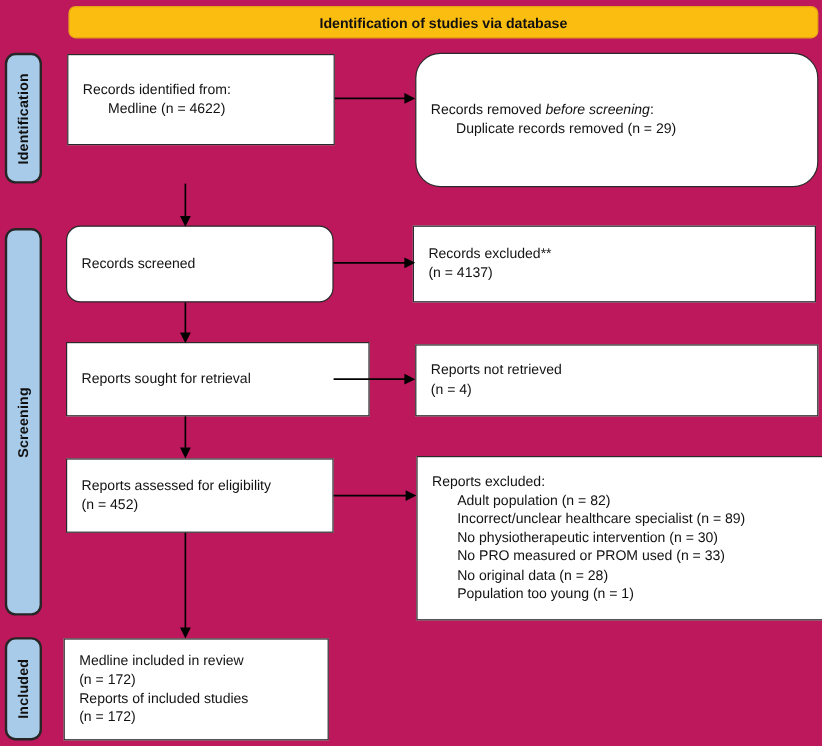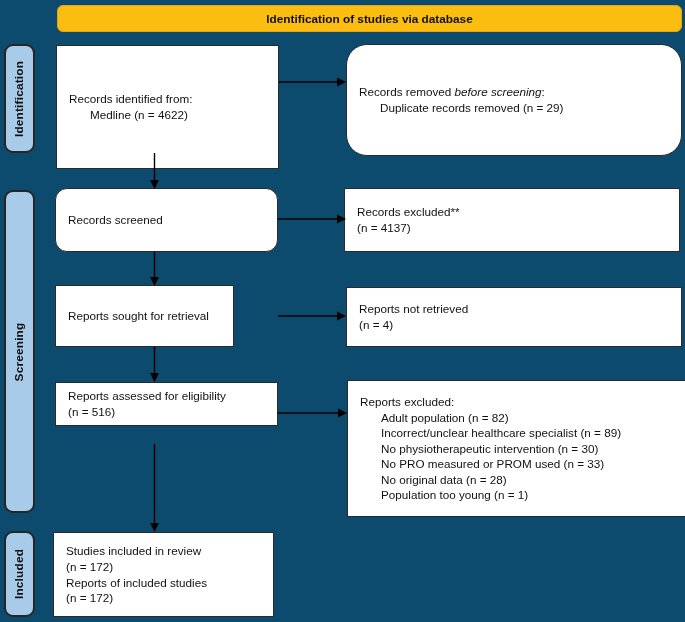--- a/index.html
+++ b/index.html
@@ -1,20 +1,20 @@
 <!DOCTYPE html>
 <html><head>
 <meta charset="utf-8">
 <style>
   html, body { margin: 0; padding: 0; background: #ffffff; }
   .stage {
     position: relative;
     width: 685px;
     height: 622px;
-    background: #0c4a6e;
+    background: #be185d;
     font-family: "Liberation Sans", "DejaVu Sans", sans-serif;
     color: #111111;
     overflow: hidden;
   }
   .banner {
     position: absolute;
     left: 57px; top: 5px; width: 625px; height: 27px;
     background: #FCBD11;
     border: 1px solid #e5a413;
     border-radius: 6px;
@@ -75,65 +75,65 @@
   <div class="side-label" style="top:44px; height:109px;">
     <span class="vtext">Identification</span>
   </div>
   <div class="side-label" style="top:190px; height:323px;">
     <span class="vtext">Screening</span>
   </div>
   <div class="side-label" style="top:531px; height:86px;">
     <span class="vtext">Included</span>
   </div>
 
-  <div class="box" style="left:56px; top:45px; width:223px; height:124px;">
+  <div class="box" style="left:56px; top:45px; width:223px; height:76px;">
     <div class="line">Records identified from:</div>
     <div class="line indent">Medline (n = 4622)</div>
   </div>
 
   <div class="box" style="left:346px; top:44px; width:336px; height:112px;border-radius:21px;">
     <div class="line"><span>Records removed </span><i>before screening</i><span>:</span></div>
     <div class="line indent">Duplicate records removed  (n = 29)</div>
   </div>
 
   <div class="box" style="left:55px; top:188px; width:223px; height:64px;border-radius:12px;">
     <div class="line">Records screened</div>
   </div>
 
   <div class="box" style="left:344px; top:188px; width:336px; height:64px;">
     <div class="line">Records excluded**</div>
     <div class="line">(n = 4137)</div>
   </div>
 
-  <div class="box" style="left:55px; top:285px; width:179px; height:62px;">
+  <div class="box" style="left:55px; top:285px; width:253px; height:62px;">
     <div class="line">Reports sought for retrieval</div>
   </div>
 
   <div class="box" style="left:346px; top:287px; width:336px; height:60px;">
     <div class="line">Reports not retrieved</div>
     <div class="line">(n = 4)</div>
   </div>
 
-  <div class="box" style="left:55px; top:382px; width:223px; height:44px;">
+  <div class="box" style="left:55px; top:382px; width:223px; height:62px;">
     <div class="line">Reports assessed for eligibility</div>
-    <div class="line">(n = 516)</div>
+    <div class="line">(n = 452)</div>
   </div>
 
   <div class="box" style="left:347px; top:380px; width:362px; height:137px; justify-content:center;">
     <div class="line">Reports excluded:</div>
     <div class="line indent">Adult population (n = 82)</div>
     <div class="line indent">Incorrect/unclear healthcare specialist (n = 89)</div>
     <div class="line indent">No physiotherapeutic intervention (n = 30)</div>
     <div class="line indent">No PRO measured or PROM used (n = 33)</div>
     <div class="line indent">No original data (n = 28)</div>
     <div class="line indent">Population too young (n = 1)</div>
   </div>
 
   <div class="box" style="left:53px; top:532px; width:221px; height:85px;">
-    <div class="line">Studies included in review</div>
+    <div class="line">Medline included in review</div>
     <div class="line">(n = 172)</div>
     <div class="line">Reports of included studies</div>
     <div class="line">(n = 172)</div>
   </div>
 
   <svg class="arrows" viewBox="0 0 685 622">
 
     <g stroke="#000" fill="#000">
       <line x1="279" y1="82" x2="338" y2="82" stroke-width="1.4"></line>
       <polygon points="337,77.5 337,86.5 346,82" stroke="none"></polygon>

